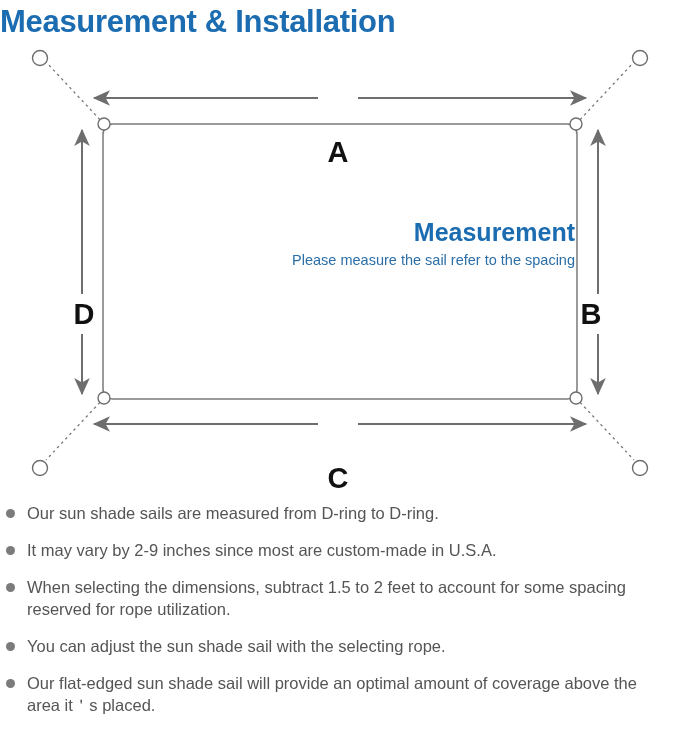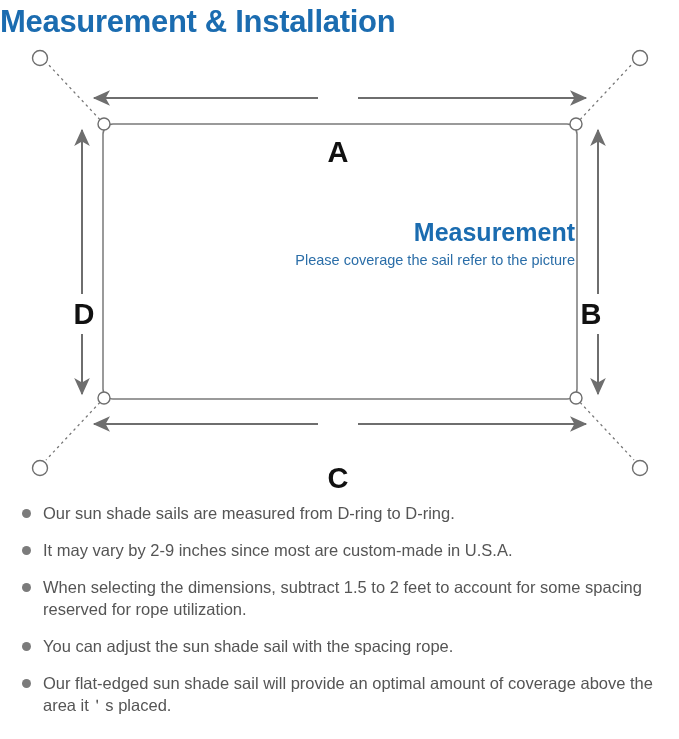--- a/index.html
+++ b/index.html
@@ -80,21 +80,21 @@
   }
   .dim-a { left: 318px; top: 96px; width: 40px; }
   .dim-c { left: 318px; top: 422px; width: 40px; }
   .dim-b { left: 573px; top: 258px; width: 36px; }
   .dim-d { left: 66px;  top: 258px; width: 36px; }
 
   
   .notes {
     position: relative;
     margin: 0;
-    padding: 0 22px 0 22px;
+    padding: 0 22px 0 6px;
     list-style: none;
   }
   .note-item {
     position: relative;
     display: flex;
     align-items: flex-start;
     margin-bottom: 15px;
   }
   .note-bullet {
     flex: 0 0 auto;
@@ -164,21 +164,21 @@
       <line x1="82" y1="252" x2="82" y2="88" marker-end="url(#arrowEnd)"></line>
       <line x1="82" y1="292" x2="82" y2="352" marker-end="url(#arrowEnd)"></line>
 
       <line x1="598" y1="252" x2="598" y2="88" marker-end="url(#arrowEnd)"></line>
       <line x1="598" y1="292" x2="598" y2="352" marker-end="url(#arrowEnd)"></line>
     </g>
   </svg>
 
   <div class="sail-text">
     <p class="headline">Measurement</p>
-    <p class="subline">Please coverage the sail refer to the picture</p>
+    <p class="subline">Please measure the sail refer to the spacing</p>
   </div>
 
   <div class="dim-letter dim-a">A</div>
   <div class="dim-letter dim-b">B</div>
   <div class="dim-letter dim-c">C</div>
   <div class="dim-letter dim-d">D</div>
 </div>
 
 <ul class="notes">
   <li class="note-item">
@@ -188,19 +188,19 @@
   <li class="note-item">
     <span class="note-bullet"></span>
     <span class="note-text">It may vary by 2-9 inches since most are custom-made in U.S.A.</span>
   </li>
   <li class="note-item">
     <span class="note-bullet"></span>
     <span class="note-text">When selecting the dimensions, subtract 1.5 to 2 feet to account for some spacing reserved for rope utilization.</span>
   </li>
   <li class="note-item">
     <span class="note-bullet"></span>
-    <span class="note-text">You can adjust the sun shade sail with the spacing rope.</span>
+    <span class="note-text">You can adjust the sun shade sail with the selecting rope.</span>
   </li>
   <li class="note-item">
     <span class="note-bullet"></span>
     <span class="note-text">Our flat-edged sun shade sail will provide an optimal amount of coverage above the area it＇s placed.</span>
   </li>
 </ul>
 
 </body></html>

